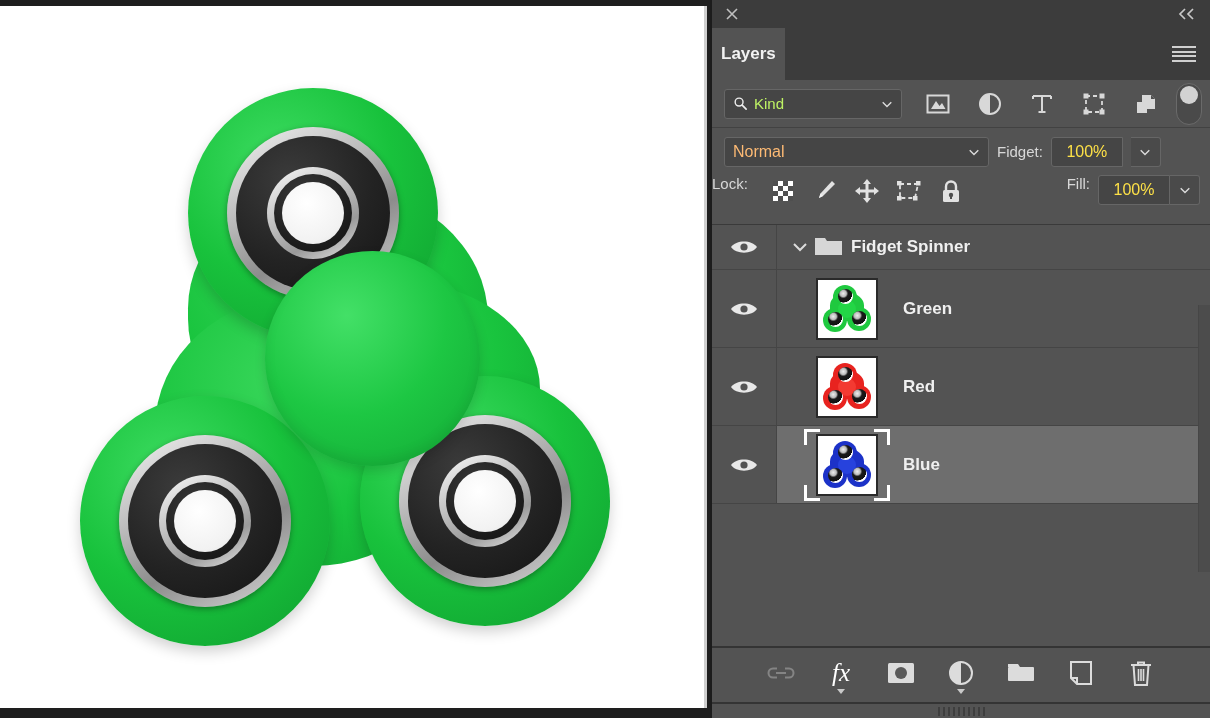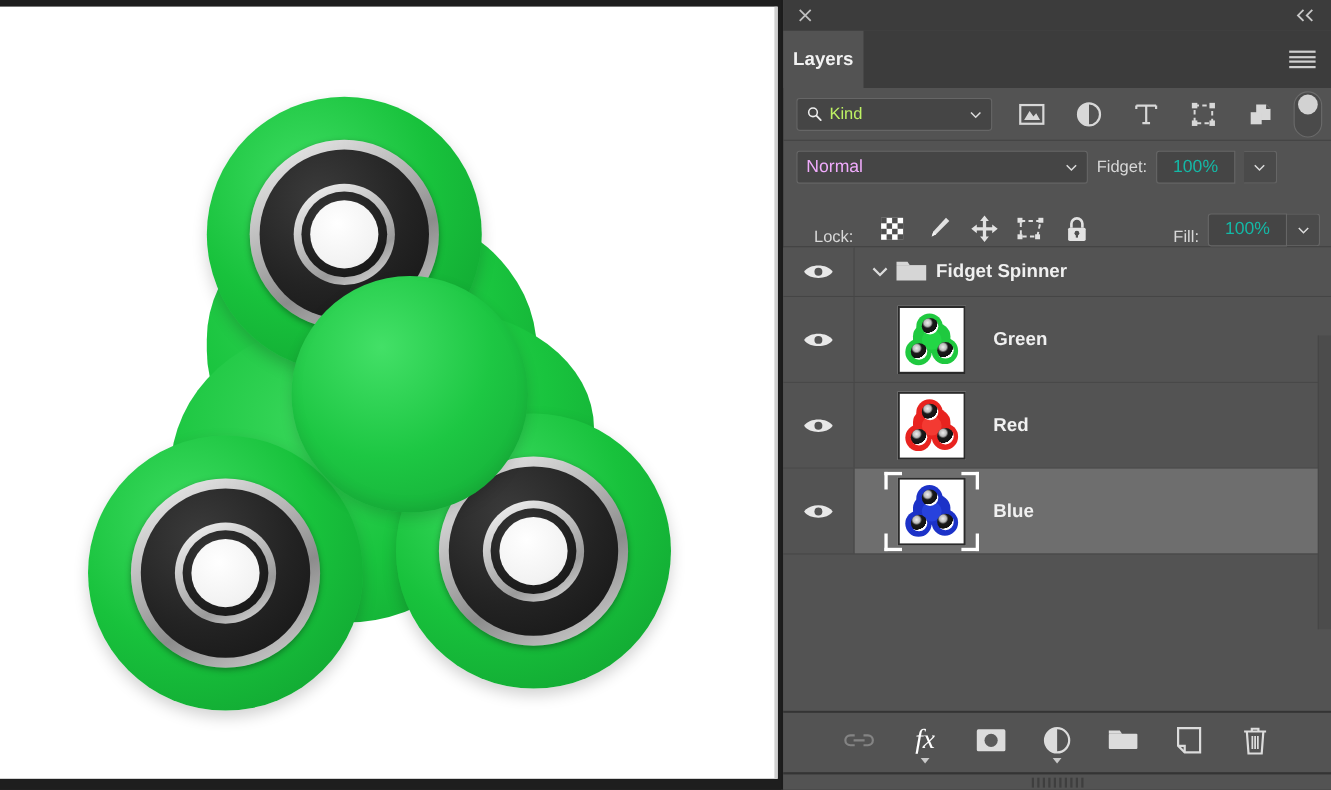--- a/index.html
+++ b/index.html
@@ -156,41 +156,41 @@
   
   .blendrow {
     height: 47px; flex: 0 0 47px;
     display: flex; align-items: center;
     padding: 0 10px 0 12px; gap: 8px;
   }
   .blend-select {
     width: 265px; height: 30px;
     background: #454545; border: 1px solid #666; border-radius: 3px;
     display: flex; align-items: center; padding: 0 8px;
-    font-size: 16px; color: #f0abfc; cursor: pointer;
+    font-size: 16px; color: #fdba74; cursor: pointer;
   }
   .blend-select .nm { flex: 1; }
   .fld-label { font-size: 15px; color: #d8d8d8; }
   .num-box {
     height: 30px; min-width: 72px;
     background: #454545; border: 1px solid #666; border-radius: 3px 0 0 3px;
     display: flex; align-items: center; justify-content: center;
-    font-size: 16px; color: #14b8a6; padding: 0 8px; cursor: text;
+    font-size: 16px; color: #fde047; padding: 0 8px; cursor: text;
   }
   .num-step {
     height: 30px; width: 30px;
     background: #4a4a4a; border: 1px solid #666; border-left: none; border-radius: 0 3px 3px 0;
     display: flex; align-items: center; justify-content: center; cursor: pointer;
   }
 
   
   .lockrow {
     height: 50px; flex: 0 0 50px;
-    display: flex; align-items: flex-end;
-    padding: 0 10px 0 28px;
+    display: flex; align-items: flex-start;
+    padding: 0 10px 0 0;
     border-bottom: 1px solid #3a3a3a;
   }
   .lock-label { font-size: 15px; color: #d8d8d8; margin-right: 14px; }
   .lock-ico { width: 42px; height: 32px; display: flex; align-items: center; justify-content: center; cursor: pointer; }
   .lock-spacer { flex: 1; }
 
   
   .layerlist { flex: 1; background: #535353; position: relative; overflow: hidden; }
   .row {
     display: flex; align-items: stretch;

